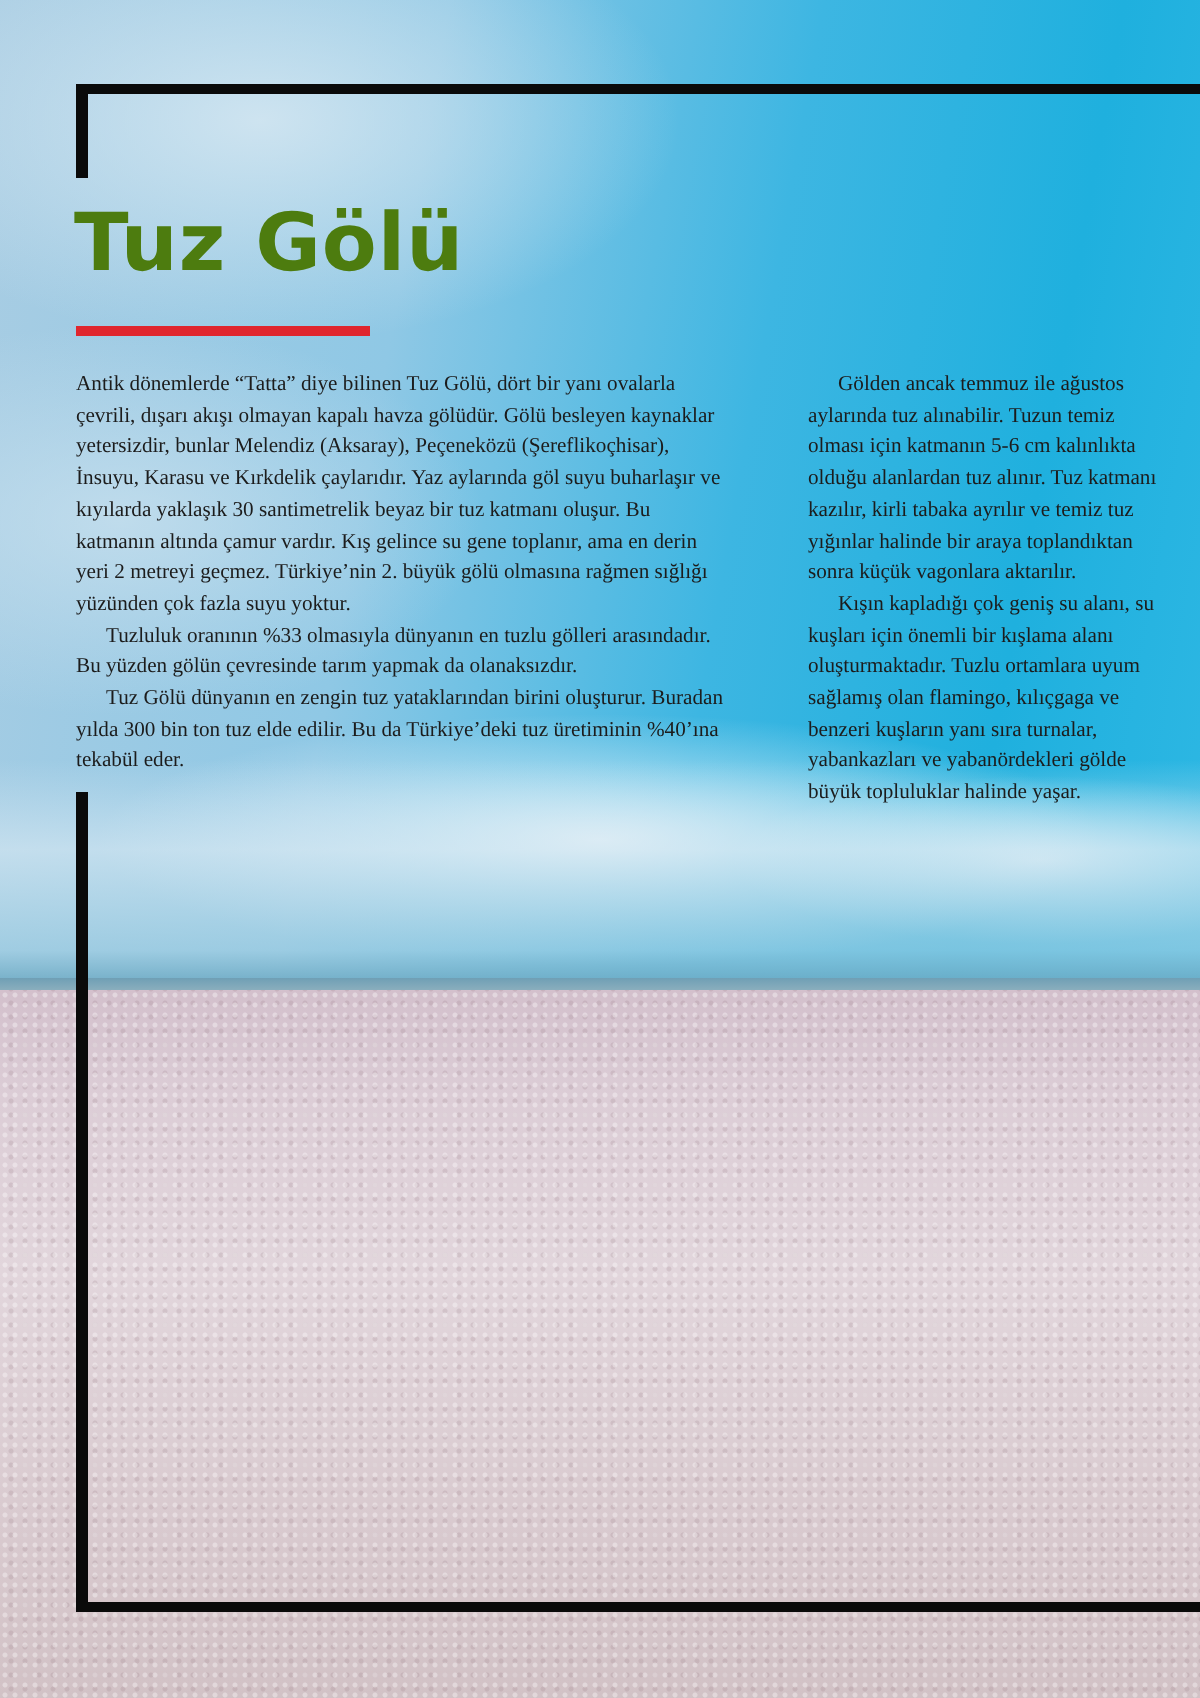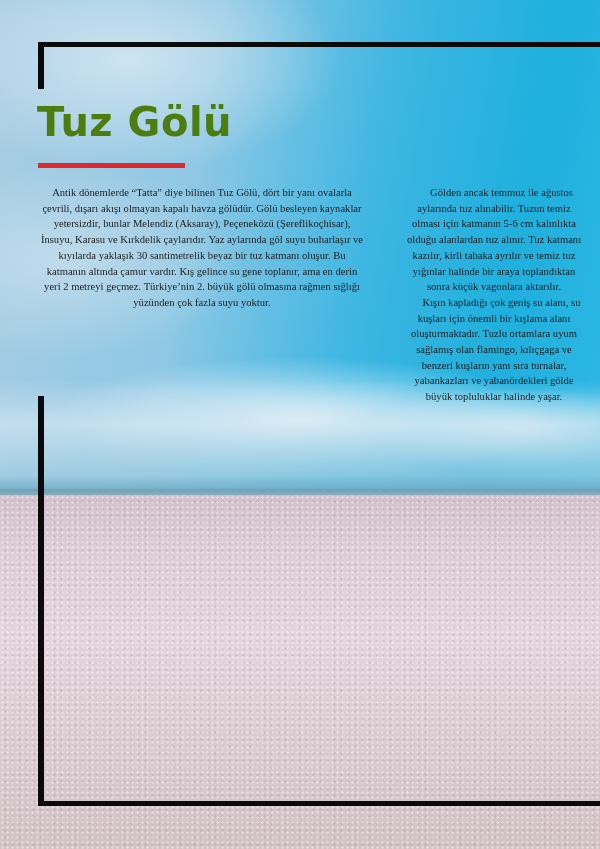--- a/index.html
+++ b/index.html
@@ -55,21 +55,21 @@
   }
   .title-underline {
     position: absolute; left: 38px; top: 163px; width: 147px; height: 5px;
     background: #e0262e;
   }
 
   .col {
     position: absolute; color: #1c1c1c;
     font-size: 10.6px; line-height: 15.7px;
   }
-  .col p { margin: 0; text-align: center; }
+  .col p { margin: 0; }
   .col p.indent { text-indent: 15px; }
   .col-left { left: 38px; top: 185px; width: 328px; }
   .col-right { left: 404px; top: 185px; width: 180px; }
 </style>
 </head>
 <body>
 
 <div class="bg"></div>
 <div class="haze"></div>
 <div class="horizon"></div>
@@ -78,18 +78,20 @@
 <div class="frame frame-top"></div>
 <div class="frame frame-left-upper"></div>
 <div class="frame frame-left-lower"></div>
 <div class="frame frame-bottom"></div>
 
 <h1 class="title">Tuz Gölü</h1>
 <div class="title-underline"></div>
 
 <div class="col col-left">
   <p>Antik dönemlerde “Tatta” diye bilinen Tuz Gölü, dört bir yanı ovalarla çevrili, dışarı akışı olmayan kapalı havza gölüdür. Gölü besleyen kaynaklar yetersizdir, bunlar Melendiz (Aksaray), Peçeneközü (Şereflikoçhisar), İnsuyu, Karasu ve Kırkdelik çaylarıdır. Yaz aylarında göl suyu buharlaşır ve kıyılarda yaklaşık 30 santimetrelik beyaz bir tuz katmanı oluşur. Bu katmanın altında çamur vardır. Kış gelince su gene toplanır, ama en derin yeri 2 metreyi geçmez. Türkiye’nin 2. büyük gölü olmasına rağmen sığlığı yüzünden çok fazla suyu yoktur.</p>
+  <p class="indent">Tuzluluk oranının %33 olmasıyla dünyanın en tuzlu gölleri arasındadır. Bu yüzden gölün çevresinde tarım yapmak da olanaksızdır.</p>
+  <p class="indent">Tuz Gölü dünyanın en zengin tuz yataklarından birini oluşturur. Buradan yılda 300 bin ton tuz elde edilir. Bu da Türkiye’deki tuz üretiminin %40’ına tekabül eder.</p>
 </div>
 
 <div class="col col-right">
   <p class="indent">Gölden ancak temmuz ile ağustos aylarında tuz alınabilir. Tuzun temiz olması için katmanın 5-6 cm kalınlıkta olduğu alanlardan tuz alınır. Tuz katmanı kazılır, kirli tabaka ayrılır ve temiz tuz yığınlar halinde bir araya toplandıktan sonra küçük vagonlara aktarılır.</p>
   <p class="indent">Kışın kapladığı çok geniş su alanı, su kuşları için önemli bir kışlama alanı oluşturmaktadır. Tuzlu ortamlara uyum sağlamış olan flamingo, kılıçgaga ve benzeri kuşların yanı sıra turnalar, yabankazları ve yabanördekleri gölde büyük topluluklar halinde yaşar.</p>
 </div>
 
 </body></html>

